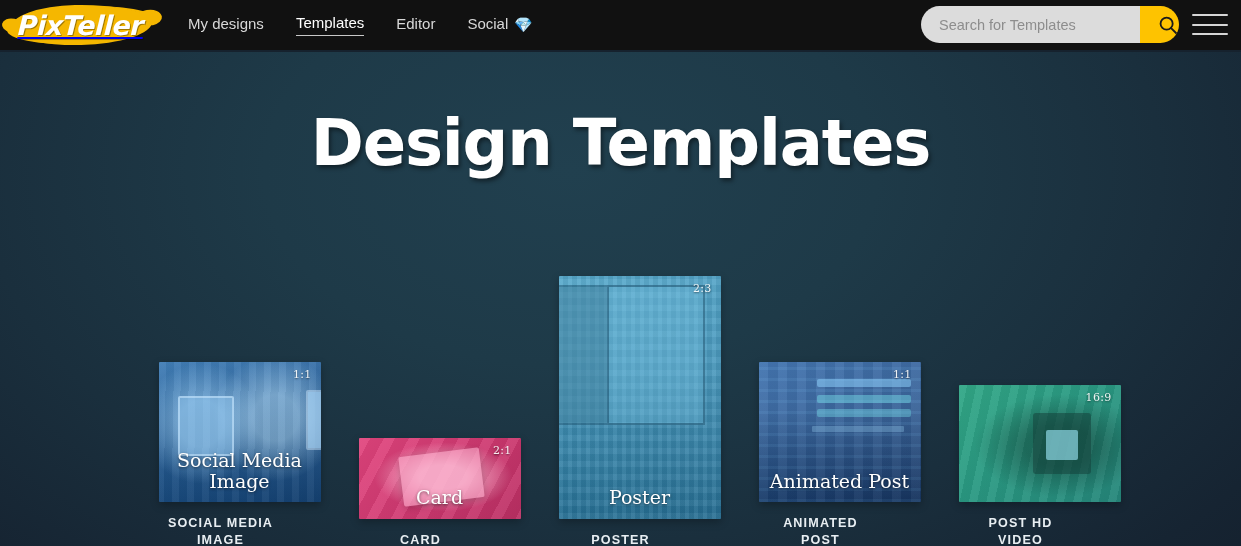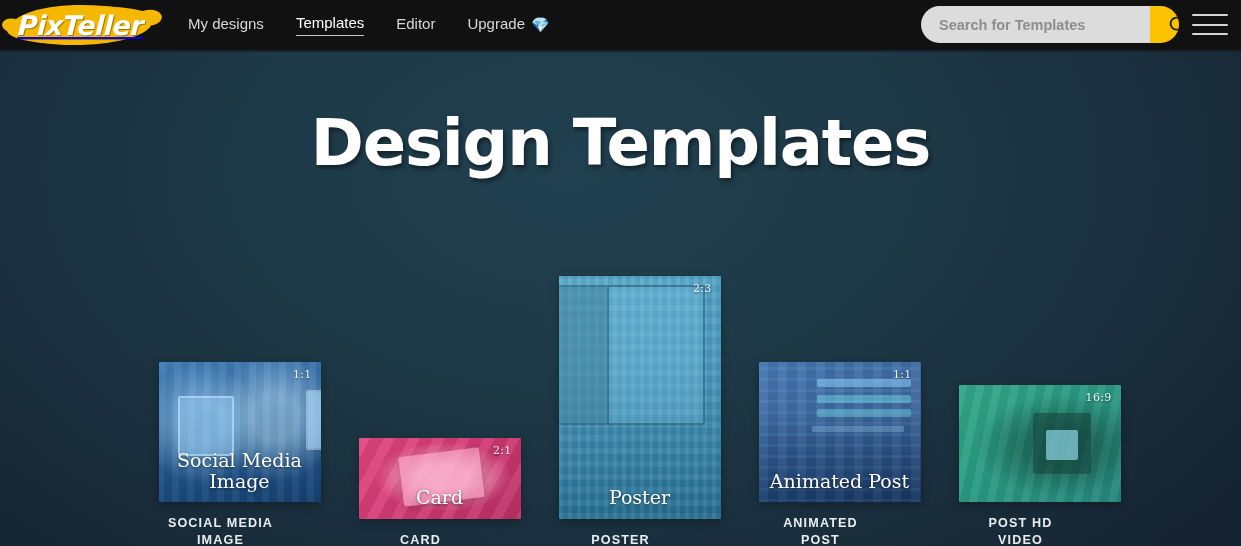--- a/index.html
+++ b/index.html
@@ -125,21 +125,20 @@
   }
   .search-input {
     flex: 1 1 auto;
     border: none;
     outline: none;
     background: #dcdcdc;
     padding: 0 14px 0 18px;
     font-family: "Liberation Sans", sans-serif;
     font-size: 14.5px;
     color: #3a3a3a;
-    font-weight: bold;
   }
   .search-input::placeholder { color: #8d8d8d; }
   .search-btn {
     flex: 0 0 55px;
     border: none;
     background: #fec300;
     cursor: pointer;
     display: flex;
     align-items: center;
     justify-content: center;
@@ -390,21 +389,21 @@
       <a class="nav-link" href="#">
         <span>My designs</span>
       </a>
       <a class="nav-link active" href="#">
         <span>Templates</span>
       </a>
       <a class="nav-link" href="#">
         <span>Editor</span>
       </a>
       <a class="nav-link" href="#">
-        <span>Upgrade</span>
+        <span>Social</span>
         <span class="gem-icon">💎</span>
       </a>
     </nav>
 
     <div class="search-wrap">
       <input class="search-input" type="text" placeholder="Search for Templates" style="">
       <button class="search-btn">
         <svg width="22" height="22" viewBox="0 0 24 24" fill="none">
           <circle cx="10.5" cy="10.5" r="6.6" stroke="#1a1a1a" stroke-width="2"></circle>
           <line x1="15.4" y1="15.4" x2="21" y2="21" stroke="#1a1a1a" stroke-width="2" stroke-linecap="round"></line>

